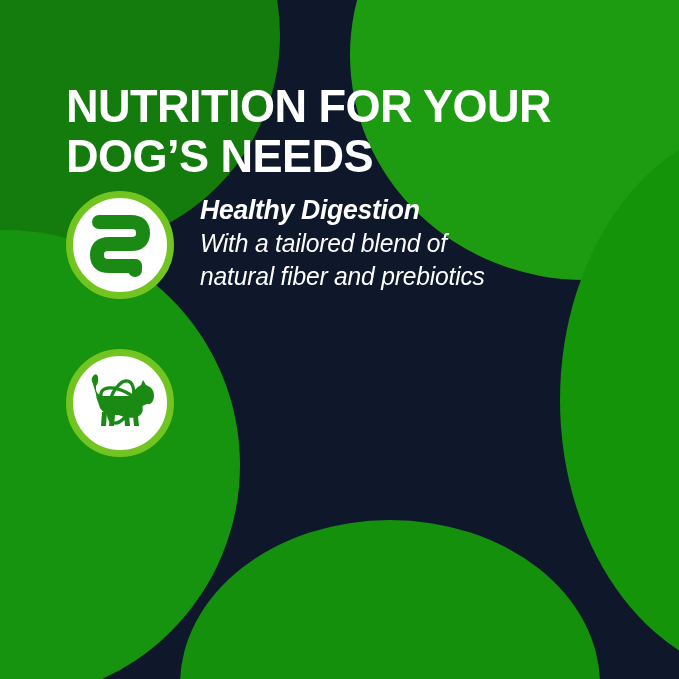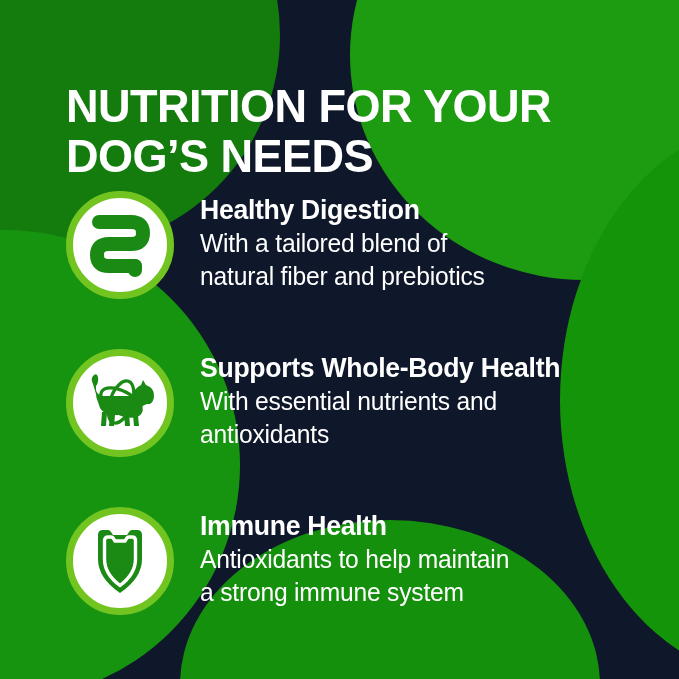--- a/index.html
+++ b/index.html
@@ -97,20 +97,21 @@
     top: 186px;
     width: 679px;
   }
   .benefit-row {
     position: relative;
     display: flex;
     align-items: flex-start;
     height: 158px;
     padding-left: 66px;
     box-sizing: border-box;
+    font-style: italic;
   }
 
   .badge {
     position: relative;
     flex: 0 0 auto;
     width: 108px;
     height: 108px;
     border-radius: 50%;
     background: #ffffff;
     border: 7px solid #72c520;
@@ -201,43 +202,17 @@
                      Q22 45 19 40 L17 34 Q15 30 15 26 Z"></path>
             <path fill="#1a8a15" d="M26 44 L25 58 L20 58 L21 44 Z"></path>
             <path fill="#1a8a15" d="M48 44 L49 58 L44 58 L43 44 Z"></path>
           </g>
           <g fill="none" stroke="#1a8a15" stroke-width="3.2">
             <ellipse cx="40" cy="34" rx="11" ry="22" transform="rotate(20 40 34)"></ellipse>
             <ellipse cx="40" cy="34" rx="11" ry="22" transform="rotate(-62 40 34)"></ellipse>
           </g>
         </svg>
       </div>
-      <div class="benefit-text">
-        <span class="benefit-title">Supports Whole-Body Health</span>
-        <span class="benefit-desc">
-          <span>With essential nutrients and</span>
-          <span>antioxidants</span>
-        </span>
-      </div>
     </div>
 
-    <div class="benefit-row">
-      <div class="badge">
-        <svg width="68" height="76" viewBox="0 0 68 76">
-          <path fill="#1a8a15" d="M12 12 Q12 7 17 7 L22 7 Q24 7 25 9 L27 12 L41 12 L43 9
-                   Q44 7 46 7 L51 7 Q56 7 56 12 L56 36
-                   Q56 55 34 70 Q12 55 12 36 Z"></path>
-          <path fill="none" stroke="#ffffff" stroke-width="3.4" d="M18.5 17.5 Q18.5 14 22 14 L25 14 Q26.6 14 27.4 15.4 L29 18 L39 18 L40.6 15.4
-                   Q41.4 14 43 14 L46 14 Q49.5 14 49.5 17.5 L49.5 36
-                   Q49.5 51 34 62.5 Q18.5 51 18.5 36 Z"></path>
-        </svg>
-      </div>
-      <div class="benefit-text">
-        <span class="benefit-title">Immune Health</span>
-        <span class="benefit-desc">
-          <span>Antioxidants to help maintain</span>
-          <span>a strong immune system</span>
-        </span>
-      </div>
-    </div>
 
   </div>
 </div>
 
 </body></html>

